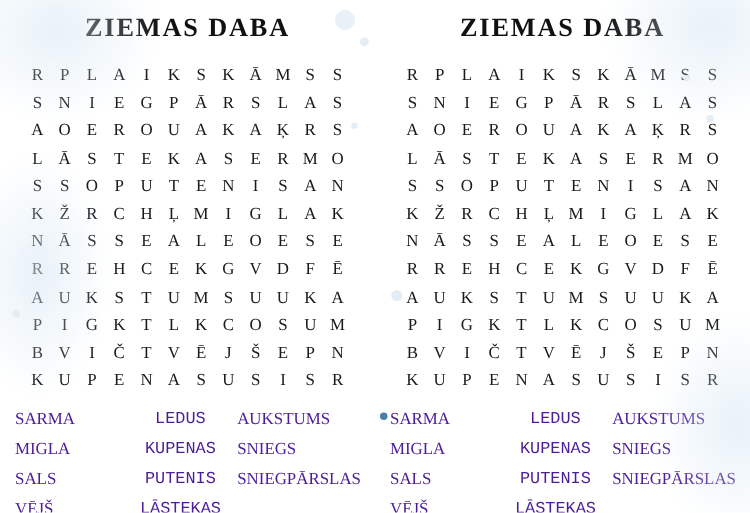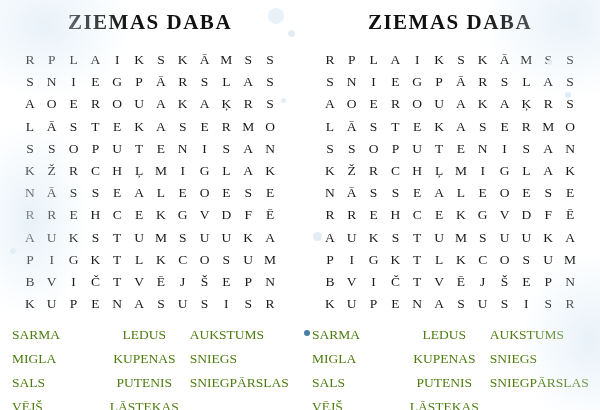--- a/index.html
+++ b/index.html
@@ -63,27 +63,27 @@
   }
   .hl { color: #79b4e0; }
 
   .words {
     margin: 8px auto 0 auto;
     width: 284px;
     border-collapse: collapse;
   }
   .words td {
     font-size: 13.5px;
-    color: #4d7c0f;
+    color: #4c1d95;
     padding: 4px 0 4px 0;
     font-family: "Liberation Serif", serif;
     white-space: nowrap;
   }
   .words td.c0 { width: 32%; padding-left: 4px; }
-  .words td.c1 { width: 32%; text-align: center; }
+  .words td.c1 { width: 32%; text-align: center; font-family: Liberation Mono, monospace; }
   .words td.c2 { width: 36%; padding-right: 2px; }
 
   .bullet {
     position: absolute;
     width: 6px;
     height: 6px;
     border-radius: 50%;
     background: #4a7fa8;
   }
 </style>

